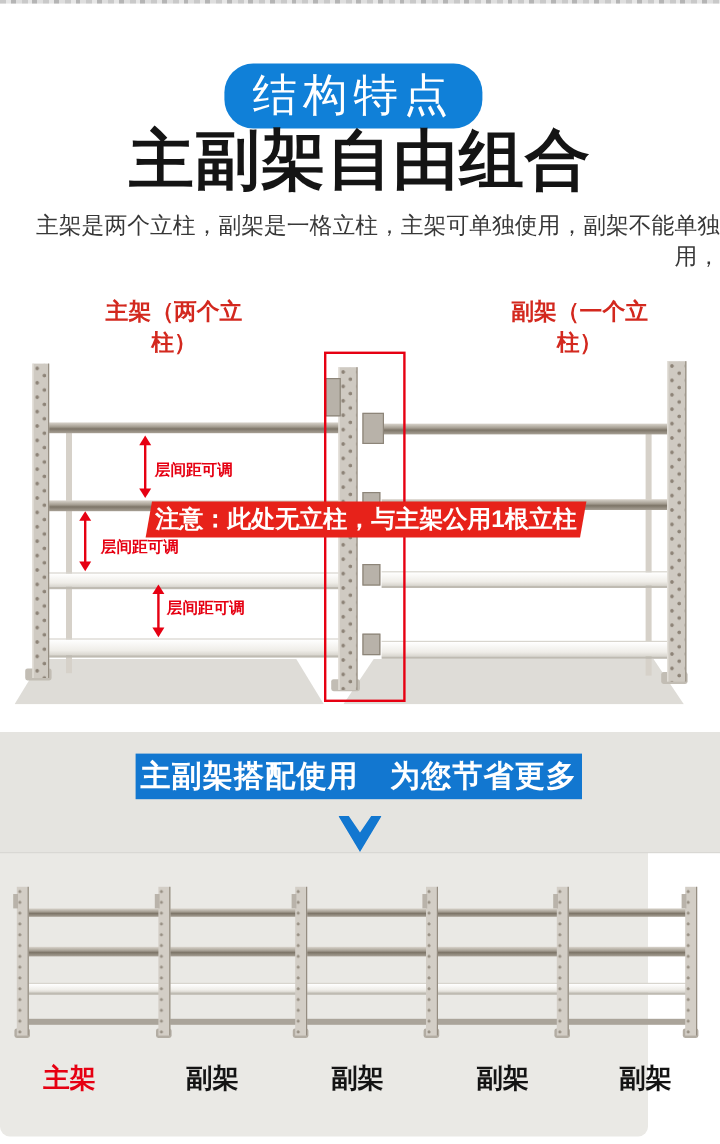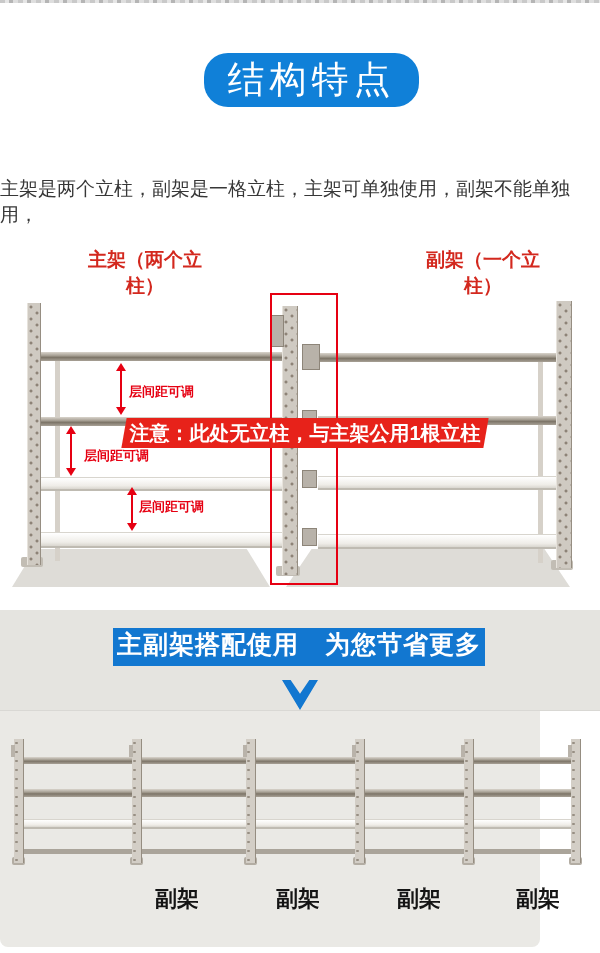--- a/index.html
+++ b/index.html
@@ -5,25 +5,25 @@
   html,body{margin:0;padding:0;}
   body{width:600px;height:953px;background:#fff;font-family:"Liberation Sans","DejaVu Sans",sans-serif;}
   #page{position:relative;width:600px;height:953px;background:#fff;overflow:hidden;}
   .abs{position:absolute;}
 
   
   .noise{left:0;top:0;width:600px;height:3px;
     background:repeating-linear-gradient(90deg,#c9c9c9 0 5px,#e6e6e6 5px 9px,#b5b5b5 9px 13px,#dedede 13px 18px);}
 
   
-  .badge{left:204px;top:53px;width:215px;height:54px;background:#1080d8;color:#fff;
+  .badge{left:187px;top:53px;width:215px;height:54px;background:#1080d8;color:#fff;
     font-size:37px;line-height:54px;text-align:center;letter-spacing:5px;font-weight:400;border-radius:24px;}
   .heading{left:0;top:103px;width:600px;text-align:center;font-size:54px;line-height:62px;
     font-weight:900;color:#141414;letter-spacing:1px;}
-  .desc{left:0;top:176px;width:600px;text-align:left;font-size:19px;line-height:26px;color:#373737;}
+  .desc{left:0;top:176px;width:600px;text-align:right;font-size:19px;line-height:26px;color:#373737;}
 
   
   .framelabel{font-size:19px;font-weight:bold;color:#d3281e;text-align:center;}
 
   
   .post{background:#cfcac2;background-image:
       radial-gradient(circle at 3px 4px,#8d8377 1.2px,rgba(0,0,0,0) 1.8px),
       radial-gradient(circle at 9px 10px,#8d8377 1.2px,rgba(0,0,0,0) 1.8px);
     background-size:12px 12px;border-left:1px solid #e7e3dc;border-right:1px solid #968e82;z-index:4;}
   .backpost{background:#d6d1c9;z-index:1;}
@@ -42,21 +42,21 @@
   .varrow .tri-down{position:absolute;bottom:0;left:-5px;width:0;height:0;
     border:5px solid transparent;border-top:8px solid #e60012;border-bottom:none;}
   .spacelabel{font-size:13px;font-weight:bold;color:#e60012;z-index:7;white-space:nowrap;}
 
   .notice{left:124px;top:418px;width:362px;height:30px;background:#e7221a;
     transform:skewX(-10deg);z-index:8;}
   .notice span{display:block;transform:skewX(10deg);color:#fff;font-size:20px;font-weight:bold;
     line-height:30px;text-align:center;white-space:nowrap;}
 
   
-  .panel{left:0;top:610px;width:540px;height:337px;background:#eae9e5;border-radius:0 0 8px 8px;font-family:Liberation Mono, monospace;}
+  .panel{left:0;top:610px;width:540px;height:337px;background:#eae9e5;border-radius:0 0 8px 8px;}
   .panel-band{left:0;top:0;width:600px;height:100px;background:#e5e4e0;border-bottom:1px solid rgba(0,0,0,0.05);}
   .combo-banner{left:113px;top:18px;width:372px;height:38px;background:#1277d0;color:#fff;
     font-size:25px;font-weight:bold;line-height:38px;text-align:center;letter-spacing:1px;white-space:nowrap;}
   .chevron{left:282px;top:70px;width:36px;height:30px;background:#1277d0;
     clip-path:polygon(0 0,24% 0,50% 46%,76% 0,100% 0,50% 100%);}
 
   .bpost{background:#d3cec6;background-image:
       radial-gradient(circle at 2.5px 4px,#978f83 1px,rgba(0,0,0,0) 1.5px);
     background-size:9px 9px;border-right:1px solid #958d81;z-index:3;width:9px;top:129px;height:124px;}
   .bpost::before{content:"";position:absolute;left:-3px;top:6px;width:4px;height:12px;background:#b9b3aa;}
@@ -75,20 +75,21 @@
   .racklabel.main{color:#e60012;}
 </style>
 </head>
 <body>
 
 <div id="page">
 
   <div class="abs noise"></div>
 
   <div class="abs badge">结构特点</div>
+  <div class="abs heading">主副架自由组合</div>
   <div class="abs desc">
     <div>主架是两个立柱，副架是一格立柱，主架可单独使用，副架不能单独用，</div>
   </div>
 
   <div class="abs framelabel" style="left:75px;top:247px;width:140px;">主架（两个立柱）</div>
   <div class="abs framelabel" style="left:410px;top:247px;width:146px;">副架（一个立柱）</div>
 
   <div class="abs" style="left:0;top:0;width:600px;height:600px;">
 
     <div class="abs shadow" style="left:12px;top:549px;width:258px;height:38px;"></div>
@@ -171,19 +172,20 @@
 
       <div class="abs bfoot" style="left:12px;"></div>
       <div class="abs bfoot" style="left:130px;"></div>
       <div class="abs bfoot" style="left:244px;"></div>
       <div class="abs bfoot" style="left:353px;"></div>
       <div class="abs bfoot" style="left:462px;"></div>
       <div class="abs bfoot" style="left:569px;"></div>
 
     </div>
 
+    <div class="abs racklabel main" style="left:13px;">主架</div>
     <div class="abs racklabel" style="left:132px;">副架</div>
     <div class="abs racklabel" style="left:253px;">副架</div>
     <div class="abs racklabel" style="left:374px;">副架</div>
     <div class="abs racklabel" style="left:493px;">副架</div>
   </div>
 
 </div>
 
 </body></html>

